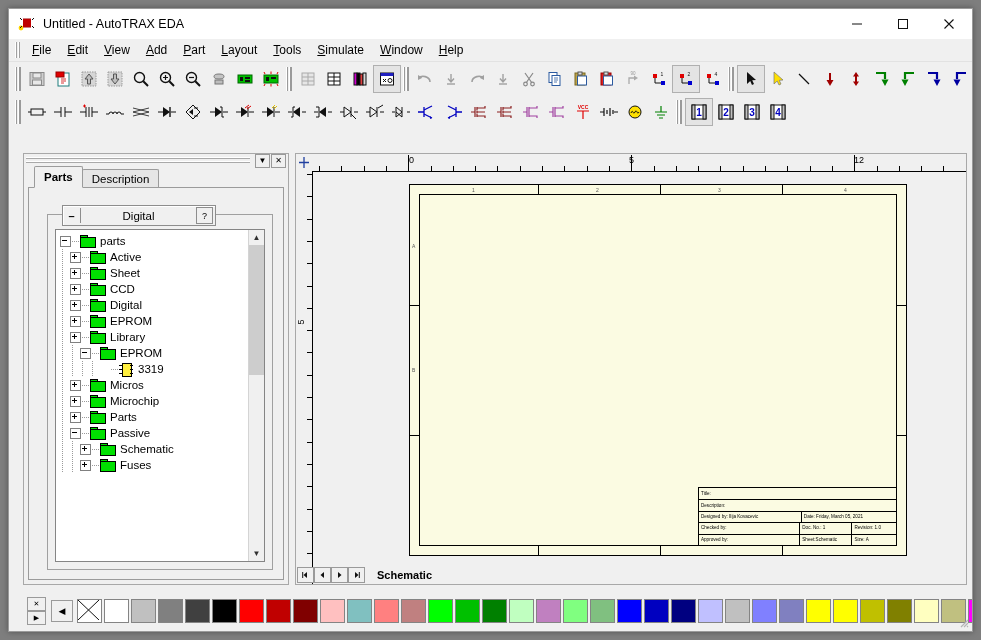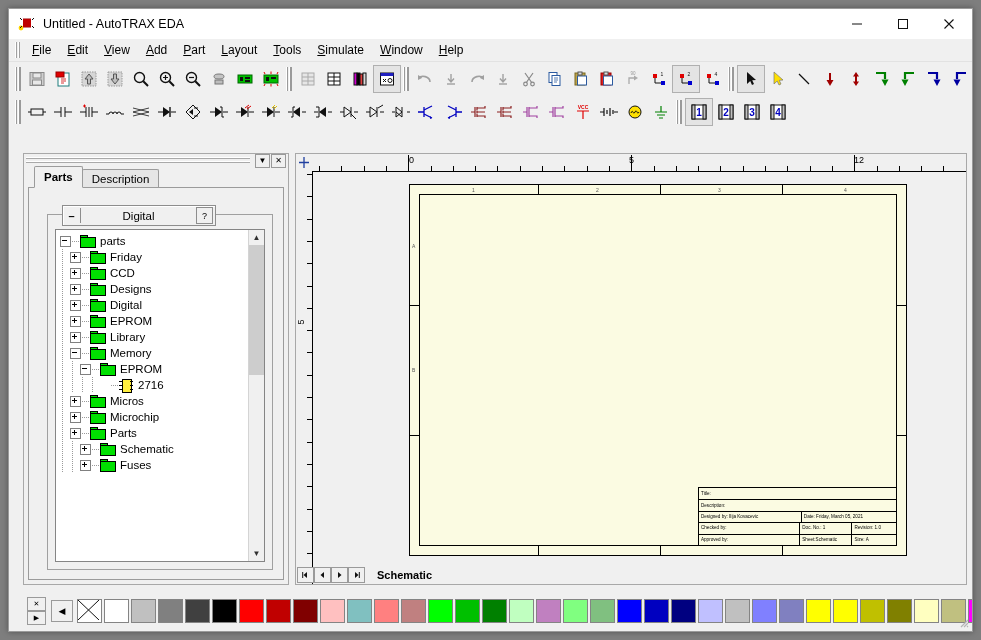--- a/index.html
+++ b/index.html
@@ -666,87 +666,76 @@
                 </div>
                 <div class="trow">
                   <span class="vline" style="margin-left: 4px;"></span>
                   <span class="ind" style="width: 7px;"></span>
                   <span class="tbox plus"></span>
                   <span class="tdots"></span>
                   <span class="folder">
                     <b></b>
                     <i></i>
                   </span>
-                  <span class="tlabel">Friday</span>
+                  <span class="tlabel">Active</span>
                 </div>
                 <div class="trow">
                   <span class="vline" style="margin-left: 4px;"></span>
                   <span class="ind" style="width: 7px;"></span>
                   <span class="tbox plus"></span>
                   <span class="tdots"></span>
                   <span class="folder">
                     <b></b>
                     <i></i>
                   </span>
+                  <span class="tlabel">Sheet</span>
+                </div>
+                <div class="trow">
+                  <span class="vline" style="margin-left: 4px;"></span>
+                  <span class="ind" style="width: 7px;"></span>
+                  <span class="tbox plus"></span>
+                  <span class="tdots"></span>
+                  <span class="folder">
+                    <b></b>
+                    <i></i>
+                  </span>
                   <span class="tlabel">CCD</span>
                 </div>
                 <div class="trow">
                   <span class="vline" style="margin-left: 4px;"></span>
                   <span class="ind" style="width: 7px;"></span>
                   <span class="tbox plus"></span>
                   <span class="tdots"></span>
                   <span class="folder">
                     <b></b>
                     <i></i>
                   </span>
-                  <span class="tlabel">Designs</span>
+                  <span class="tlabel">Digital</span>
                 </div>
                 <div class="trow">
                   <span class="vline" style="margin-left: 4px;"></span>
                   <span class="ind" style="width: 7px;"></span>
                   <span class="tbox plus"></span>
                   <span class="tdots"></span>
                   <span class="folder">
                     <b></b>
                     <i></i>
                   </span>
-                  <span class="tlabel">Digital</span>
+                  <span class="tlabel">EPROM</span>
                 </div>
                 <div class="trow">
                   <span class="vline" style="margin-left: 4px;"></span>
                   <span class="ind" style="width: 7px;"></span>
                   <span class="tbox plus"></span>
                   <span class="tdots"></span>
                   <span class="folder">
                     <b></b>
                     <i></i>
                   </span>
-                  <span class="tlabel">EPROM</span>
-                </div>
-                <div class="trow">
-                  <span class="vline" style="margin-left: 4px;"></span>
-                  <span class="ind" style="width: 7px;"></span>
-                  <span class="tbox plus"></span>
-                  <span class="tdots"></span>
-                  <span class="folder">
-                    <b></b>
-                    <i></i>
-                  </span>
                   <span class="tlabel">Library</span>
-                </div>
-                <div class="trow">
-                  <span class="vline" style="margin-left: 4px;"></span>
-                  <span class="ind" style="width: 7px;"></span>
-                  <span class="tbox"></span>
-                  <span class="tdots"></span>
-                  <span class="folder">
-                    <b></b>
-                    <i></i>
-                  </span>
-                  <span class="tlabel">Memory</span>
                 </div>
                 <div class="trow">
                   <span class="vline" style="margin-left: 4px;"></span>
                   <span class="vline" style="margin-left: 9px;"></span>
                   <span class="ind" style="width: 7px;"></span>
                   <span class="tbox"></span>
                   <span class="tdots"></span>
                   <span class="folder">
                     <b></b>
                     <i></i>
@@ -759,21 +748,21 @@
                   <span class="vline" style="margin-left: 9px;"></span>
                   <span class="vline" style="margin-left: 9px;"></span>
                   <span class="ind" style="width: 7px;"></span>
                   <span class="ind" style="width: 11px;"></span>
                   <span class="tdots"></span>
                   <span class="chip">
                     <i></i>
                     <u></u>
                     <s></s>
                   </span>
-                  <span class="tlabel">2716</span>
+                  <span class="tlabel">3319</span>
                 </div>
                 <div class="trow">
                   <span class="vline" style="margin-left: 4px;"></span>
                   <span class="ind" style="width: 7px;"></span>
                   <span class="tbox plus"></span>
                   <span class="tdots"></span>
                   <span class="folder">
                     <b></b>
                     <i></i>
                   </span>
@@ -793,20 +782,31 @@
                 <div class="trow">
                   <span class="vline" style="margin-left: 4px;"></span>
                   <span class="ind" style="width: 7px;"></span>
                   <span class="tbox plus"></span>
                   <span class="tdots"></span>
                   <span class="folder">
                     <b></b>
                     <i></i>
                   </span>
                   <span class="tlabel">Parts</span>
+                </div>
+                <div class="trow">
+                  <span class="vline" style="margin-left: 4px;"></span>
+                  <span class="ind" style="width: 7px;"></span>
+                  <span class="tbox"></span>
+                  <span class="tdots"></span>
+                  <span class="folder">
+                    <b></b>
+                    <i></i>
+                  </span>
+                  <span class="tlabel">Passive</span>
                 </div>
                 <div class="trow">
                   <span class="vline" style="margin-left: 4px;"></span>
                   <span class="vline" style="margin-left: 9px;"></span>
                   <span class="ind" style="width: 7px;"></span>
                   <span class="tbox plus"></span>
                   <span class="tdots"></span>
                   <span class="folder">
                     <b></b>
                     <i></i>

